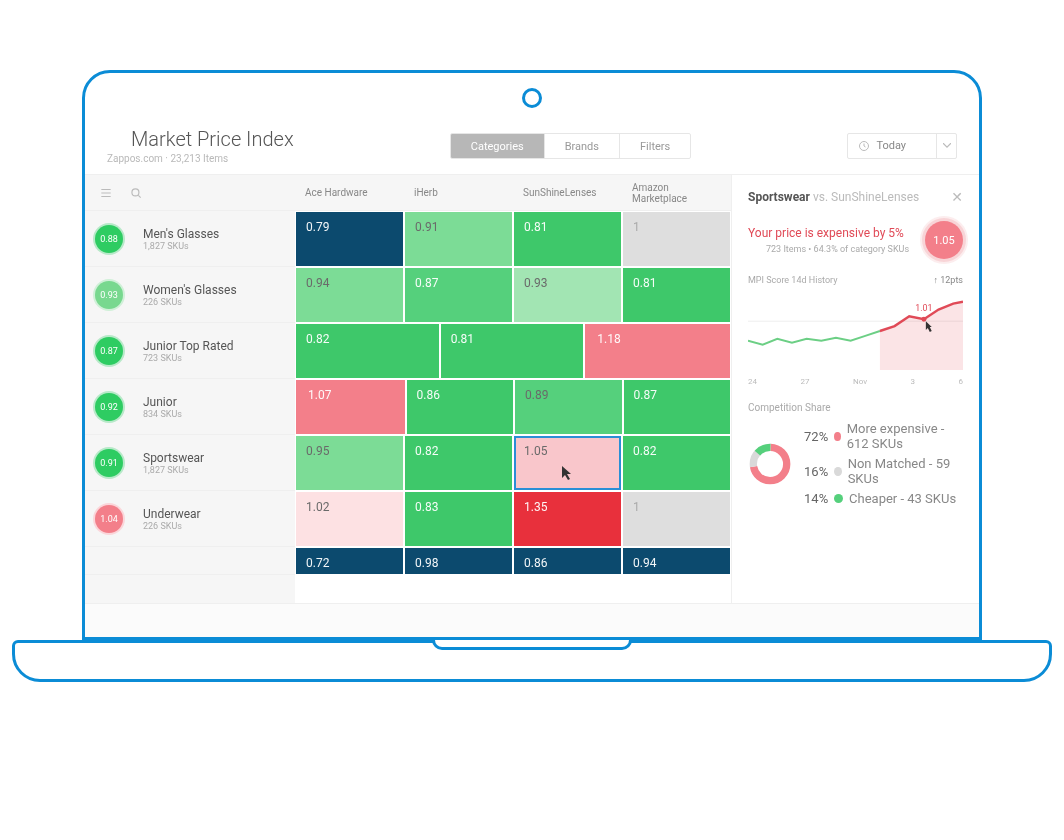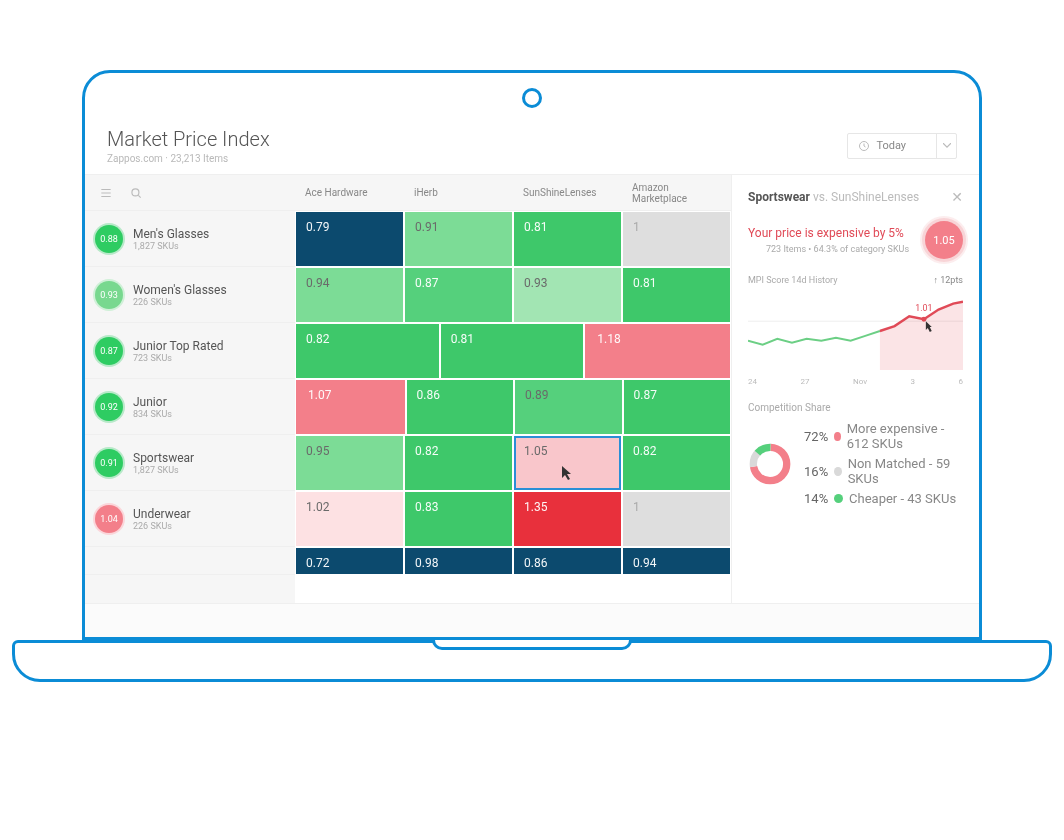--- a/index.html
+++ b/index.html
@@ -48,39 +48,39 @@
     border-bottom-left-radius: 10px;
     border-bottom-right-radius: 10px;
     background: #fff;
     z-index: 2;
   }
 
   
   .app { position: absolute; left: 0; top: 40px; right: 0; bottom: 0; display: flex; flex-direction: column; }
 
   .topbar { display: flex; align-items: center; justify-content: space-between; padding: 14px 22px 10px 22px; }
-  .title { font-size: 20px; font-weight: 300; color: #555; }
+  .title { font-size: 20px; font-weight: 300; color: #555; margin-left: 24px; }
   .subtitle { font-size: 10px; color: #b9b9b9; margin-top: 2px; }
 
   .tabs { display: flex; border: 1px solid #e6e6e6; border-radius: 2px; overflow: hidden; font-size: 11px; height: 26px; }
   .tab { padding: 6px 20px; color: #999; border-left: 1px solid #e6e6e6; cursor: pointer; }
   .tab:first-child { border-left: none; }
   .tab.active { background: #b7b7b7; color: #fff; }
 
   .date-picker { display: flex; align-items: center; border: 1px solid #e6e6e6; border-radius: 2px; font-size: 11px; color: #888; height: 26px; }
   .date-picker .dp-body { padding: 0 30px 0 10px; display: flex; align-items: center; gap: 6px; }
   .date-picker .dp-caret { border-left: 1px solid #e6e6e6; width: 20px; height: 100%; display: flex; align-items: center; justify-content: center; }
 
   .content { flex: 1; display: flex; border-top: 1px solid #efefef; overflow: hidden; }
 
   .grid-zone { flex: 1; display: flex; overflow: hidden; }
   .row-labels { width: 210px; background: #f6f6f6; display: flex; flex-direction: column; }
   .row-head { height: 36px; display: flex; align-items: center; gap: 16px; padding: 0 14px; border-bottom: 1px solid #efefef; color: #bbb; }
   .row-head svg { width: 14px; height: 14px; }
-  .cat-row { height: 56px; border-bottom: 1px solid #efefef; display: flex; align-items: center; gap: 10px; padding: 0 10px; }
+  .cat-row { height: 56px; border-bottom: 1px solid #efefef; display: flex; align-items: center; gap: 20px; padding: 0 10px; }
   .cat-row.half { height: 28px; }
   .score-pill { width: 28px; height: 28px; border-radius: 50%; display: flex; align-items: center; justify-content: center; font-size: 9px; color: #fff; flex-shrink: 0; }
   .pill-green { background: #2ecc62; box-shadow: 0 0 0 2px #b8e9c9; }
   .pill-lgreen { background: #78d88f; box-shadow: 0 0 0 2px #d0f0d8; }
   .pill-red { background: #f37f8a; box-shadow: 0 0 0 2px #fbd6da; }
   .cat-name { font-size: 12px; color: #555; }
   .cat-sub { font-size: 9px; color: #aaa; }
 
   .matrix { flex: 1; display: flex; flex-direction: column; }
   .col-head { display: flex; height: 36px; background: #f6f6f6; border-bottom: 1px solid #efefef; }
@@ -140,20 +140,25 @@
   <div class="camera"></div>
   <div class="screen-bezel">
     <div class="app">
 
       <div class="topbar">
         <div>
           <div class="title">Market Price Index</div>
           <div class="subtitle">
             <span>Zappos.com</span> · <span>23,213 Items</span>
           </div>
+        </div>
+        <div class="tabs">
+          <div class="tab active">Categories</div>
+          <div class="tab">Brands</div>
+          <div class="tab">Filters</div>
         </div>
         <div class="date-picker">
           <div class="dp-body">
             <svg viewBox="0 0 24 24" width="12" height="12" fill="none" stroke="#bbb" stroke-width="2">
                 <circle cx="12" cy="12" r="9"></circle>
                 <path d="M12 7v5l3 2"></path>
               </svg>
             <span>Today</span>
           </div>
           <div class="dp-caret">

